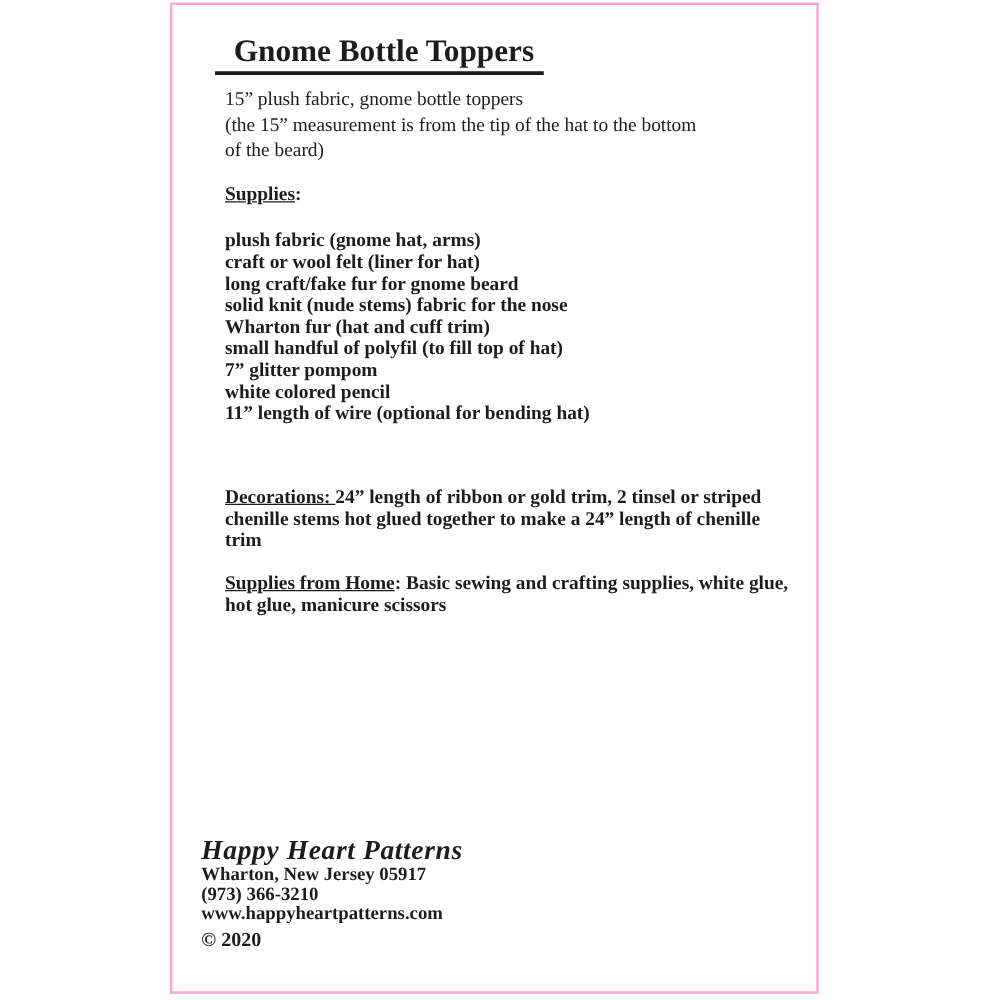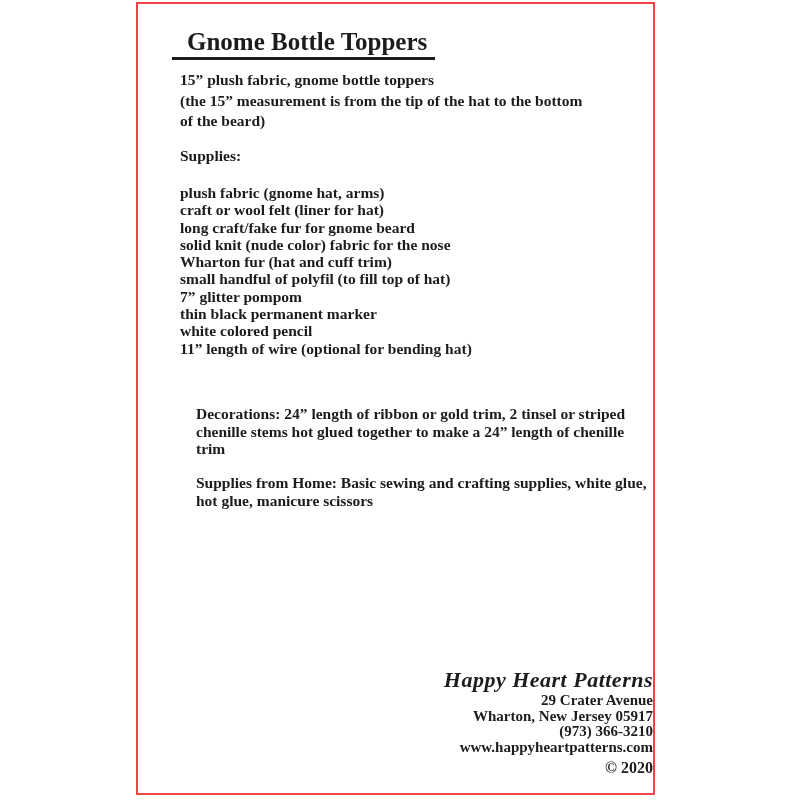--- a/index.html
+++ b/index.html
@@ -17,21 +17,21 @@
     background: #ffffff;
     overflow: hidden;
   }
   .page {
     position: absolute;
     left: 136px;
     top: 2px;
     width: 515px;
     height: 789px;
     background: #ffffff;
-    border: 2px solid #ef4444;
+    border: 2px solid #f9a8d4;
     color: #1c1c1c;
   }
   .page * { color: #1c1c1c; }
 
   .title-wrap {
     position: absolute;
     left: 34px;
     top: 24px;
     font-weight: bold;
     font-size: 25px;
@@ -42,35 +42,35 @@
     display: inline-block;
     padding: 0 8px 2px 15px;
     border-bottom: 3px solid #1c1c1c;
   }
 
   .intro {
     position: absolute;
     left: 42px;
     top: 66px;
     width: 460px;
-    font-weight: bold;
+    font-weight: normal;
     font-size: 15.5px;
     line-height: 20.5px;
     white-space: pre-line;
   }
 
   .supplies-heading {
     position: absolute;
     left: 42px;
     top: 142px;
     font-weight: bold;
     font-size: 15.5px;
     line-height: 20px;
   }
-  .u { }
+  .u { text-decoration: underline; }
 
   .supply-list {
     position: absolute;
     left: 42px;
     top: 180px;
     width: 460px;
     font-weight: bold;
     font-size: 15.5px;
   }
   .supply-item {
@@ -78,34 +78,34 @@
     white-space: nowrap;
   }
 
   .para {
     position: absolute;
     left: 42px;
     width: 478px;
     font-weight: bold;
     font-size: 15.5px;
     line-height: 17.6px;
-    margin: 16px;
+    margin: 0;
   }
   .para-decorations { top: 385px; }
   .para-home { top: 454px; }
   .para .body-text { white-space: pre-line; }
 
   .footer {
     position: absolute;
     left: 0;
     top: 663px;
     width: 100%;
-    padding-left: 13px;
+    padding-left: 23px;
     box-sizing: border-box;
-    text-align: right;
+    text-align: left;
     font-weight: bold;
   }
   .brand {
     font-family: "Liberation Serif", "DejaVu Serif", serif;
     font-style: italic;
     font-weight: bold;
     font-size: 22px;
     line-height: 26px;
     letter-spacing: 0.5px;
   }
@@ -132,39 +132,37 @@
     <div class="intro">15” plush fabric, gnome bottle toppers
 (the 15” measurement is from the tip of the hat to the bottom
 of the beard)</div>
 
     <div class="supplies-heading"><span class="u">Supplies</span><span>:</span></div>
 
     <div class="supply-list">
         <div class="supply-item">plush fabric (gnome hat, arms)</div>
         <div class="supply-item">craft or wool felt (liner for hat)</div>
         <div class="supply-item">long craft/fake fur for gnome beard</div>
-        <div class="supply-item">solid knit (nude color) fabric for the nose</div>
+        <div class="supply-item">solid knit (nude stems) fabric for the nose</div>
         <div class="supply-item">Wharton fur (hat and cuff trim)</div>
         <div class="supply-item">small handful of polyfil (to fill top of hat)</div>
         <div class="supply-item">7” glitter pompom</div>
-        <div class="supply-item">thin black permanent marker</div>
         <div class="supply-item">white colored pencil</div>
         <div class="supply-item">11” length of wire (optional for bending hat)</div>
       </div>
 
     <p class="para para-decorations"><span class="u">Decorations: </span><span class="body-text">24” length of ribbon or gold trim, 2 tinsel or striped
 chenille stems hot glued together to make a 24” length of chenille
 trim</span></p>
 
     <p class="para para-home"><span class="u">Supplies from Home</span><span>: </span><span class="body-text">Basic sewing and crafting supplies, white glue,
 hot glue, manicure scissors</span></p>
 
     <div class="footer">
       <div class="brand">Happy Heart Patterns</div>
-      <div class="footer-line">29 Crater Avenue</div>
       <div class="footer-line">Wharton, New Jersey 05917</div>
       <div class="footer-line">(973) 366-3210</div>
       <div class="footer-line">www.happyheartpatterns.com</div>
       <div class="copyright">© 2020</div>
     </div>
 
   </div>
 </div>
 
 </body></html>

